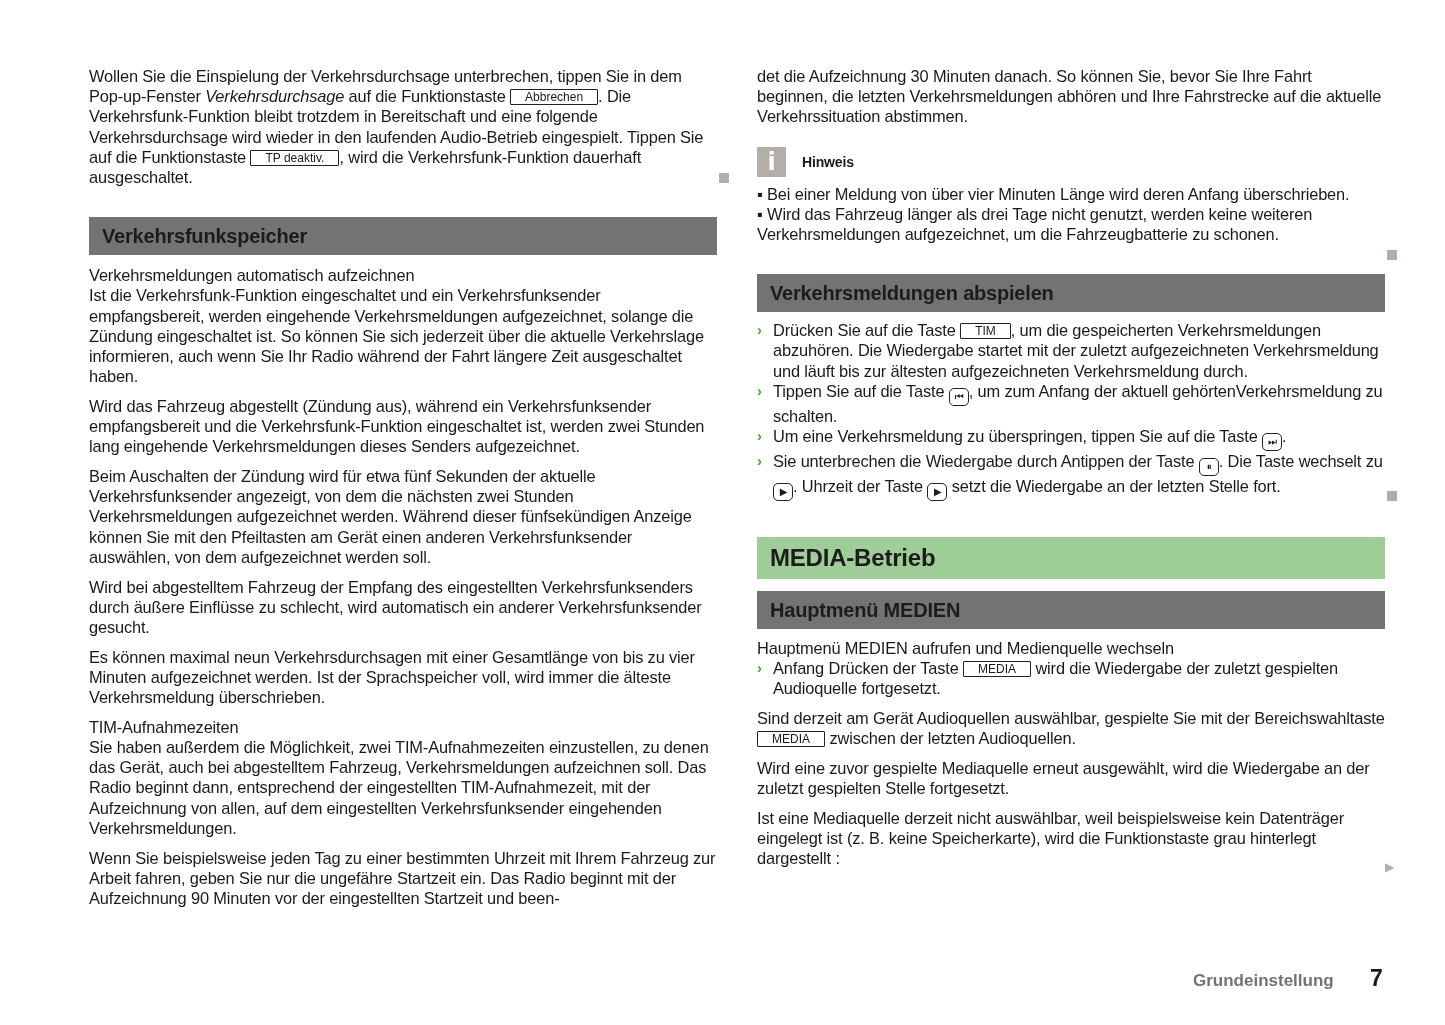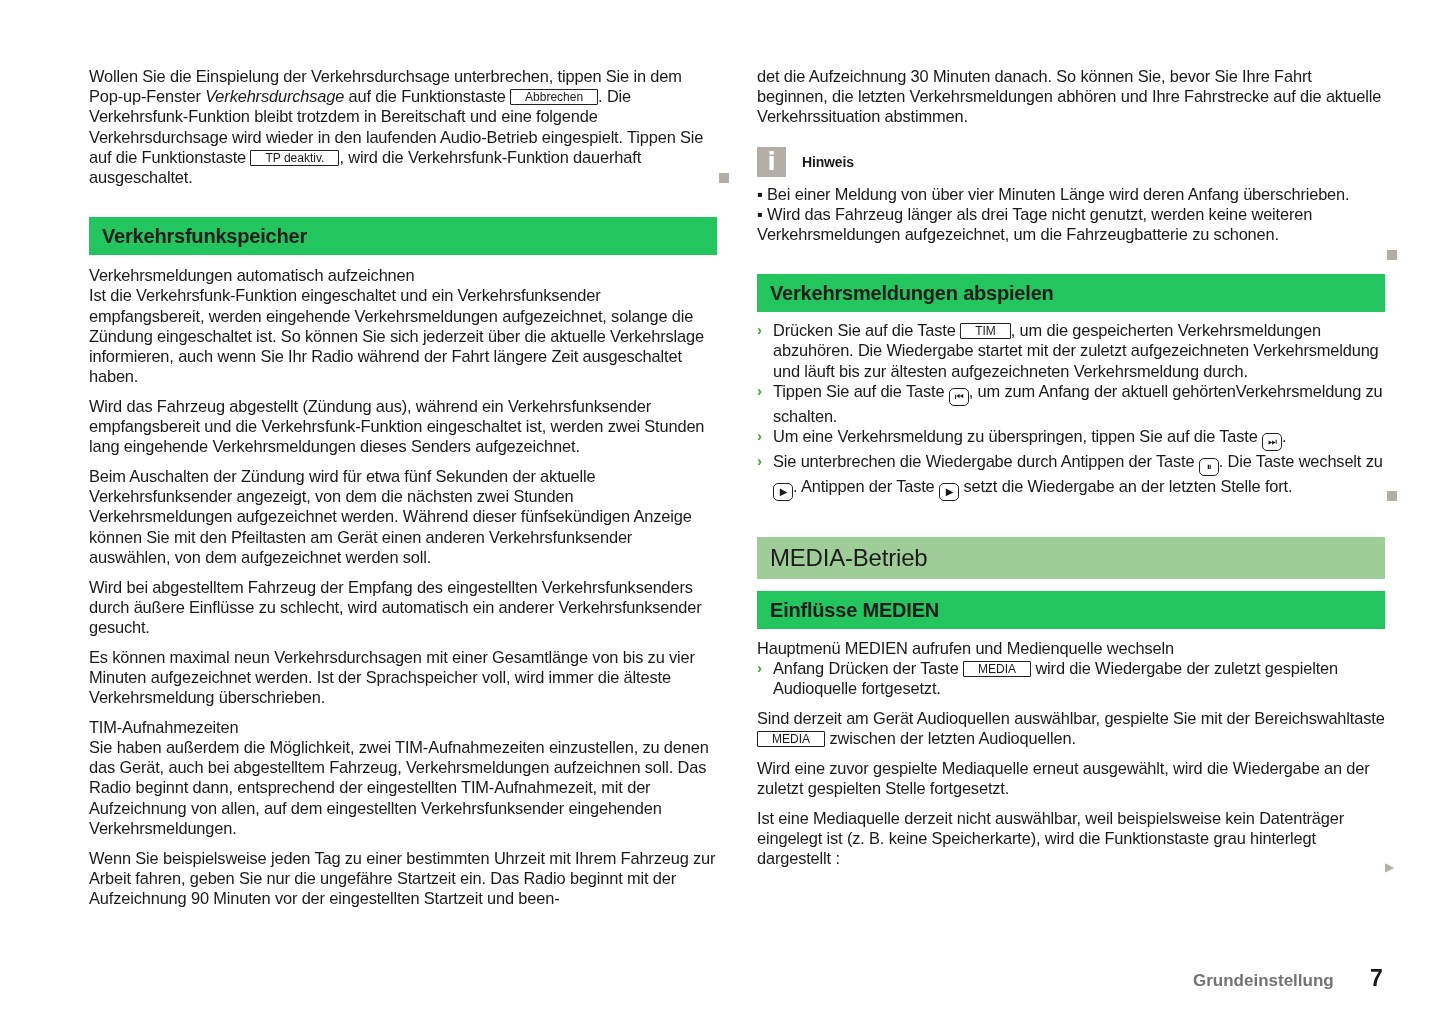--- a/index.html
+++ b/index.html
@@ -8,22 +8,22 @@
     .col { position: absolute; top: 66px; width: 628px; font-size: 16.4px; line-height: 20.2px; letter-spacing: -0.15px; }
     .col-left { left: 89px; }
     .col-right { left: 757px; }
     p { margin: 0; }
     .para-gap { margin-top: 9.5px; }
     .bold { font-weight: normal; }
     .italic { font-style: italic; }
     .key { display: inline-block; border: 1.2px solid #222; border-radius: 1px; font-size: 12px; line-height: 14px; padding: 0 14px; vertical-align: 1px; letter-spacing: 0; }
     .keyicon { display: inline-block; border: 1.2px solid #222; border-radius: 5px; width: 20px; height: 18px; vertical-align: -3px; text-align: center; font-size: 10px; line-height: 16px; letter-spacing: -1px; }
     .end-square { display: inline-block; width: 10px; height: 10px; background: #b4aea9; position: absolute; }
-    .h2-gray { background: #22c55e; height: 38px; padding-left: 13px; font-weight: bold; font-size: 20px; line-height: 38px; color: #1c1c1c; letter-spacing: -0.2px; }
-    .h1-green { background: #9fcd98; height: 42px; padding-left: 13px; font-weight: normal; font-size: 24px; line-height: 42px; color: #1c1c1c; letter-spacing: -0.2px; }
+    .h2-gray { background: #737373; height: 38px; padding-left: 13px; font-weight: bold; font-size: 20px; line-height: 38px; color: #1c1c1c; letter-spacing: -0.2px; }
+    .h1-green { background: #9fcd98; height: 42px; padding-left: 13px; font-weight: bold; font-size: 24px; line-height: 42px; color: #1c1c1c; letter-spacing: -0.2px; }
     .hint-head { display: flex; align-items: center; height: 32px; }
     .hint-icon { width: 29px; height: 30px; background: #b4aea9; color: #ffffff; font-weight: bold; font-size: 24px; line-height: 30px; text-align: center; font-family: "DejaVu Sans", sans-serif; }
     .hint-title { margin-left: 16px; font-weight: bold; font-size: 14px; }
     .arrow-item { position: relative; padding-left: 16px; }
     .arrow-item .arrow { position: absolute; left: 0; top: 0; color: #4aa83a; font-weight: bold; font-size: 15px; }
     .footer-title { position: absolute; left: 1193px; top: 971px; font-weight: bold; font-size: 17px; color: #737373; }
     .footer-page { position: absolute; left: 1370px; top: 965px; font-weight: bold; font-size: 23px; color: #1a1a1a; }
     .cont-arrow { position: absolute; left: 1385px; top: 860px; color: #b4aea9; font-size: 12px; }
   </style>
 </head>
@@ -59,26 +59,26 @@
   </div>
   <p style="margin-top:6px;"><span>▪ </span><span>Bei einer Meldung von über vier Minuten Länge wird deren Anfang überschrieben.</span></p>
   <p><span>▪ </span><span>Wird das Fahrzeug länger als drei Tage nicht genutzt, werden keine weiteren Verkehrsmeldungen aufgezeichnet, um die Fahrzeugbatterie zu schonen.</span></p>
 
   <div class="h2-gray" style="margin-top:30px;">Verkehrsmeldungen abspielen</div>
 
   <div style="margin-top:8px;">
     <p class="arrow-item"><span class="arrow">›</span><span>Drücken Sie auf die Taste </span><span class="key">TIM</span><span>, um die gespeicherten Verkehrsmeldungen abzuhören. Die Wiedergabe startet mit der zuletzt aufgezeichneten Verkehrsmeldung und läuft bis zur ältesten aufgezeichneten Verkehrsmeldung durch.</span></p>
     <p class="arrow-item"><span class="arrow">›</span><span>Tippen Sie auf die Taste </span><span class="keyicon">⏮</span><span>, um zum Anfang der aktuell gehörtenVerkehrsmeldung zu schalten.</span></p>
     <p class="arrow-item"><span class="arrow">›</span><span>Um eine Verkehrsmeldung zu überspringen, tippen Sie auf die Taste </span><span class="keyicon">⏭</span><span>.</span></p>
-    <p class="arrow-item"><span class="arrow">›</span><span>Sie unterbrechen die Wiedergabe durch Antippen der Taste </span><span class="keyicon">⏸</span><span>. Die Taste wechselt zu </span><span class="keyicon">▶</span><span>. Antippen der Taste </span><span class="keyicon">▶</span><span> setzt die Wiedergabe an der letzten Stelle fort.</span></p>
+    <p class="arrow-item"><span class="arrow">›</span><span>Sie unterbrechen die Wiedergabe durch Antippen der Taste </span><span class="keyicon">⏸</span><span>. Die Taste wechselt zu </span><span class="keyicon">▶</span><span>. Uhrzeit der Taste </span><span class="keyicon">▶</span><span> setzt die Wiedergabe an der letzten Stelle fort.</span></p>
   </div>
 
   <div class="h1-green" style="margin-top:36px;">MEDIA-Betrieb</div>
 
-  <div class="h2-gray" style="margin-top:12px;">Einflüsse MEDIEN</div>
+  <div class="h2-gray" style="margin-top:12px;">Hauptmenü MEDIEN</div>
 
   <p class="bold" style="margin-top:9px;">Hauptmenü MEDIEN aufrufen und Medienquelle wechseln</p>
   <p class="arrow-item"><span class="arrow">›</span><span>Anfang Drücken der Taste </span><span class="key">MEDIA</span><span> wird die Wiedergabe der zuletzt gespielten Audioquelle fortgesetzt.</span></p>
 
   <p class="para-gap"><span>Sind derzeit am Gerät Audioquellen auswählbar, gespielte Sie mit der Bereichswahltaste </span><span class="key">MEDIA</span><span> zwischen der letzten Audioquellen.</span></p>
   <p class="para-gap">Wird eine zuvor gespielte Mediaquelle erneut ausgewählt, wird die Wiedergabe an der zuletzt gespielten Stelle fortgesetzt.</p>
   <p class="para-gap">Ist eine Mediaquelle derzeit nicht auswählbar, weil beispielsweise kein Datenträger eingelegt ist (z. B. keine Speicherkarte), wird die Funktionstaste grau hinterlegt dargestellt :</p>
 </div>
 
 <span class="end-square" style="left:1387px; top:250px;"></span>

